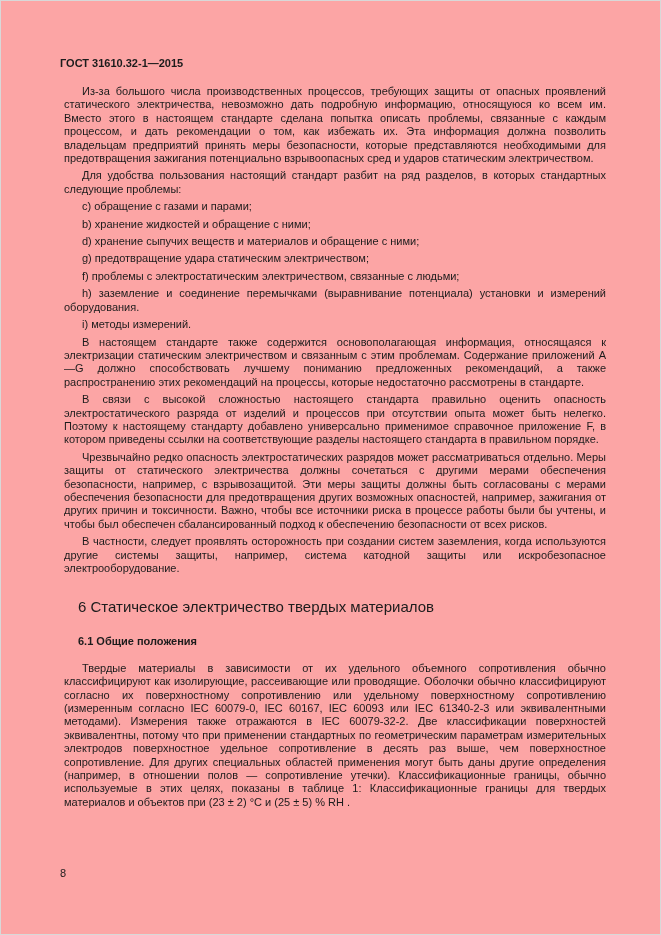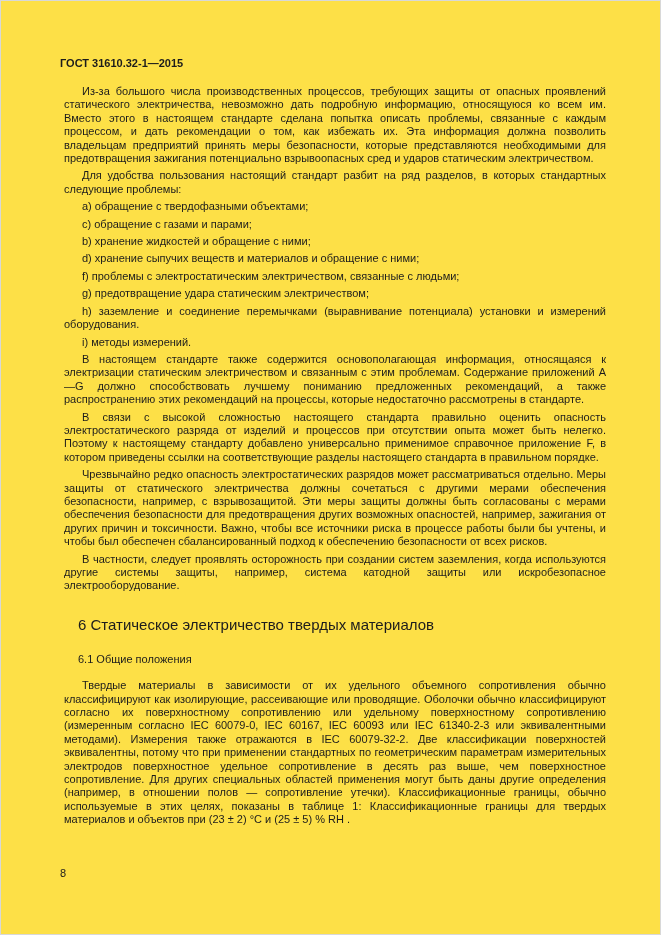--- a/index.html
+++ b/index.html
@@ -5,21 +5,21 @@
   html, body {
     margin: 0;
     padding: 0;
     background: #ffffff;
   }
   .page {
     position: relative;
     width: 661px;
     height: 935px;
     box-sizing: border-box;
-    background: #fde047;
+    background: #fca5a5;
     border: 1px solid #d8d8d8;
     padding: 56px 50px 0 59px;
     font-family: "Liberation Sans", sans-serif;
     color: #1c1c1c;
     overflow: hidden;
   }
   .doc-header {
     font-size: 11px;
     font-weight: bold;
     margin: 0 0 16px 0;
@@ -34,21 +34,21 @@
   .section-title {
     margin: 24px 0 20px 0;
     font-size: 15px;
     font-weight: normal;
     text-indent: 18px;
     line-height: 16px;
   }
   .subsection-title {
     margin: 0 0 13px 0;
     font-size: 11px;
-    font-weight: normal;
+    font-weight: bold;
     text-indent: 18px;
     line-height: 13.4px;
   }
   .page-number {
     position: absolute;
     left: 59px;
     top: 866px;
     font-size: 11px;
   }
 </style>
@@ -56,26 +56,25 @@
 <body>
 
 <div class="page">
 
   <div class="doc-header">ГОСТ 31610.32-1—2015</div>
 
   <div class="body-text">
     <p>Из-за большого числа производственных процессов, требующих защиты от опасных проявлений статического электричества, невозможно дать подробную информацию, относящуюся ко всем им. Вместо этого в настоящем стандарте сделана попытка описать проблемы, связанные с каждым процессом, и дать рекомендации о том, как избежать их. Эта информация должна позволить владельцам предприятий принять меры безопасности, которые представляются необходимыми для предотвращения зажигания потенциально взрывоопасных сред и ударов статическим электричеством.</p>
     <p>Для удобства пользования настоящий стандарт разбит на ряд разделов, в которых стандартных следующие проблемы:</p>
 
-    <p>a) обращение с твердофазными объектами;</p>
     <p>c) обращение с газами и парами;</p>
     <p>b) хранение жидкостей и обращение с ними;</p>
     <p>d) хранение сыпучих веществ и материалов и обращение с ними;</p>
+    <p>g) предотвращение удара статическим электричеством;</p>
     <p>f) проблемы с электростатическим электричеством, связанные с людьми;</p>
-    <p>g) предотвращение удара статическим электричеством;</p>
     <p>h) заземление и соединение перемычками (выравнивание потенциала) установки и измерений оборудования.</p>
     <p>i) методы измерений.</p>
 
     <p>В настоящем стандарте также содержится основополагающая информация, относящаяся к электризации статическим электричеством и связанным с этим проблемам. Содержание приложений A—G должно способствовать лучшему пониманию предложенных рекомендаций, а также распространению этих рекомендаций на процессы, которые недостаточно рассмотрены в стандарте.</p>
     <p>В связи с высокой сложностью настоящего стандарта правильно оценить опасность электростатического разряда от изделий и процессов при отсутствии опыта может быть нелегко. Поэтому к настоящему стандарту добавлено универсально применимое справочное приложение F, в котором приведены ссылки на соответствующие разделы настоящего стандарта в правильном порядке.</p>
     <p>Чрезвычайно редко опасность электростатических разрядов может рассматриваться отдельно. Меры защиты от статического электричества должны сочетаться с другими мерами обеспечения безопасности, например, с взрывозащитой. Эти меры защиты должны быть согласованы с мерами обеспечения безопасности для предотвращения других возможных опасностей, например, зажигания от других причин и токсичности. Важно, чтобы все источники риска в процессе работы были бы учтены, и чтобы был обеспечен сбалансированный подход к обеспечению безопасности от всех рисков.</p>
     <p>В частности, следует проявлять осторожность при создании систем заземления, когда используются другие системы защиты, например, система катодной защиты или искробезопасное электрооборудование.</p>
 
     <h2 class="section-title">6 Статическое электричество твердых материалов</h2>
     <h3 class="subsection-title">6.1 Общие положения</h3>

